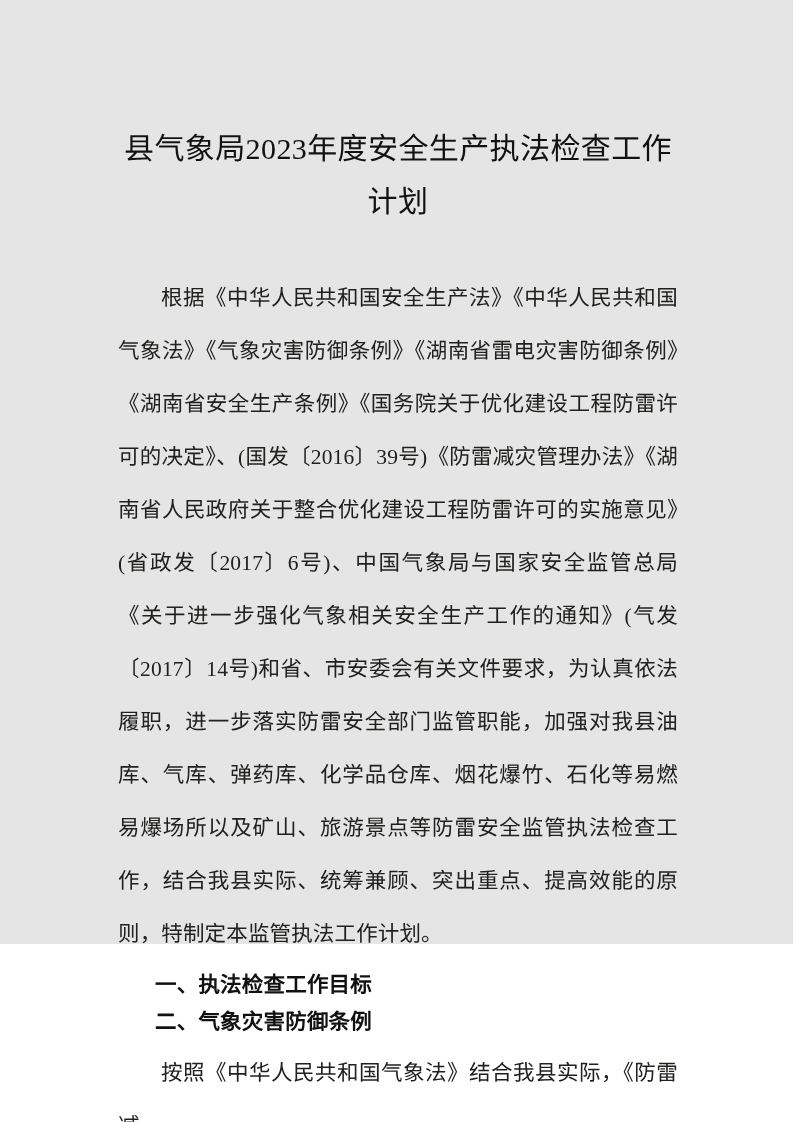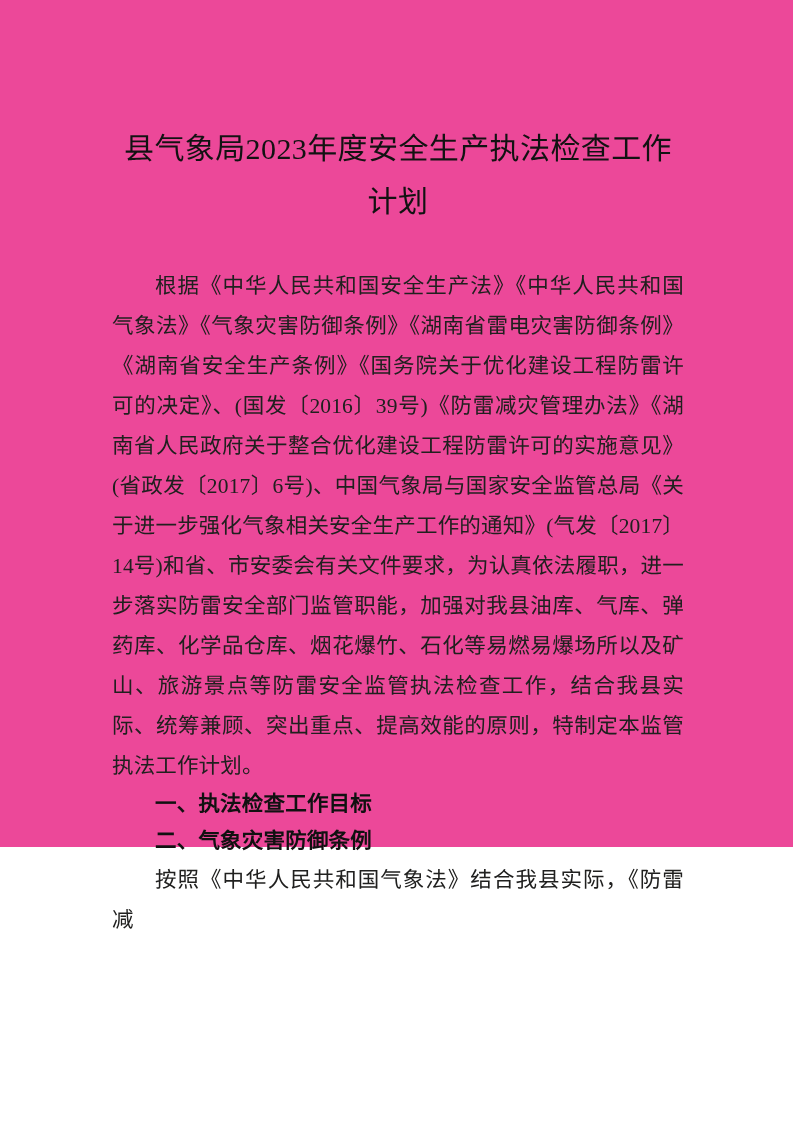--- a/index.html
+++ b/index.html
@@ -13,23 +13,23 @@
     height: 1122px;
     overflow: hidden;
     font-family: "Liberation Serif", "DejaVu Serif", serif;
     color: #1a1a1a;
     -webkit-font-smoothing: antialiased;
   }
 
   .page {
     position: relative;
     width: 793px;
-    height: 847px;
+    height: 944px;
     box-sizing: border-box;
-    background: #ec4899;
+    background: #e5e5e5;
   }
 
   .doc-body {
     position: absolute;
     left: 112px;
     top: 0;
     width: 572px;
   }
 
   
@@ -44,24 +44,24 @@
     color: #121212;
     letter-spacing: 0.4px;
     padding-top: 122px;
   }
 
   
   .title-gap { height: 38px; }
 
   
   .para {
-    margin: 0;
+    margin: 6px;
     padding: 0;
     font-size: 21.5px;
-    line-height: 40px;
+    line-height: 53px;
     text-align: justify;
     text-justify: inter-ideograph;
     text-align-last: left;
     color: #20201f;
     letter-spacing: 0.15px;
     text-indent: 2em;
     font-family: "Liberation Serif", "DejaVu Serif", serif;
   }
 
   

